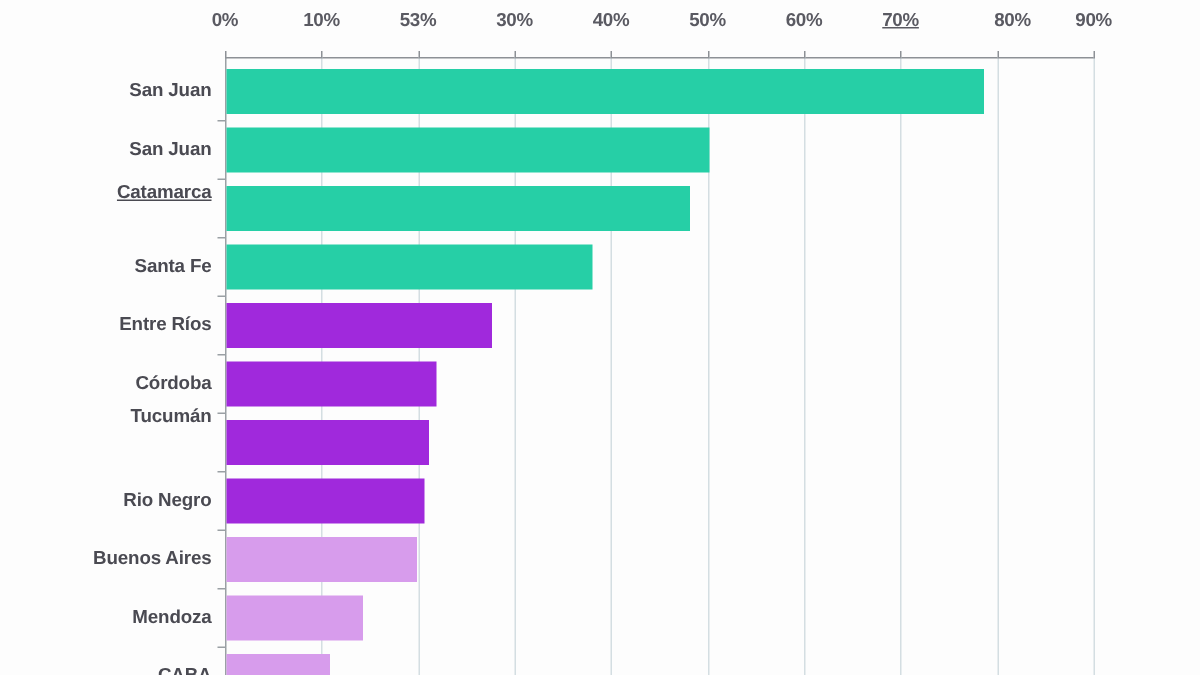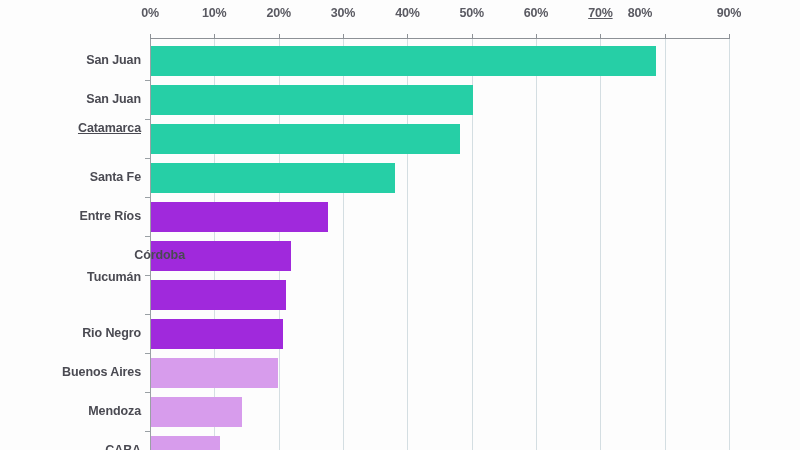--- a/index.html
+++ b/index.html
@@ -117,27 +117,27 @@
 </head>
 <body>
 
 <div id="screenshot">
 
   <div id="chart-title"></div>
 
   <div id="x-axis-labels">
       <div class="x-tick-label" style="left: 150px;">0%</div>
       <div class="x-tick-label" style="left: 214.34px;">10%</div>
-      <div class="x-tick-label" style="left: 278.68px;">20%</div>
+      <div class="x-tick-label" style="left: 278.68px;">53%</div>
       <div class="x-tick-label" style="left: 343.02px;">30%</div>
       <div class="x-tick-label" style="left: 407.36px;">40%</div>
       <div class="x-tick-label" style="left: 471.7px;">50%</div>
       <div class="x-tick-label" style="left: 536.04px;">60%</div>
       <div class="x-tick-label" style="left: 600.38px; text-decoration: underline;">70%</div>
-      <div class="x-tick-label" style="left: 640px;">80%</div>
+      <div class="x-tick-label" style="left: 675px;">80%</div>
       <div class="x-tick-label" style="left: 729.06px; text-align: right;">90%</div>
     </div>
 
   <div id="plot-area">
     <div id="axis-top-line"></div>
     <div id="y-axis-line"></div>
     <div id="gridlines">
         <div class="gridline" style="left: 64.34px; background: rgb(212, 222, 226);"></div>
         <div class="gridline" style="left: 128.68px; background: rgb(212, 222, 226);"></div>
         <div class="gridline" style="left: 193.02px; background: rgb(212, 222, 226);"></div>
@@ -186,21 +186,21 @@
         <div class="y-tick-mark" style="top: 393px;"></div>
       </div>
   </div>
 
   <div id="cat-labels">
       <div class="cat-label-box" style="top: 53px;">San Juan</div>
       <div class="cat-label-box" style="top: 92px;">San Juan</div>
       <div class="cat-label-box" style="top: 121px; text-decoration: underline;">Catamarca</div>
       <div class="cat-label-box" style="top: 170px;">Santa Fe</div>
       <div class="cat-label-box" style="top: 209px;">Entre Ríos</div>
-      <div class="cat-label-box" style="top: 248px; padding-left: 44px;">Córdoba</div>
+      <div class="cat-label-box" style="top: 248px;">Córdoba</div>
       <div class="cat-label-box" style="top: 270px;">Tucumán</div>
       <div class="cat-label-box" style="top: 326px;">Rio Negro</div>
       <div class="cat-label-box" style="top: 365px;">Buenos Aires</div>
       <div class="cat-label-box" style="top: 404px;">Mendoza</div>
       <div class="cat-label-box" style="top: 443px;">CABA</div>
     </div>
 
 </div>
 
 </body></html>

